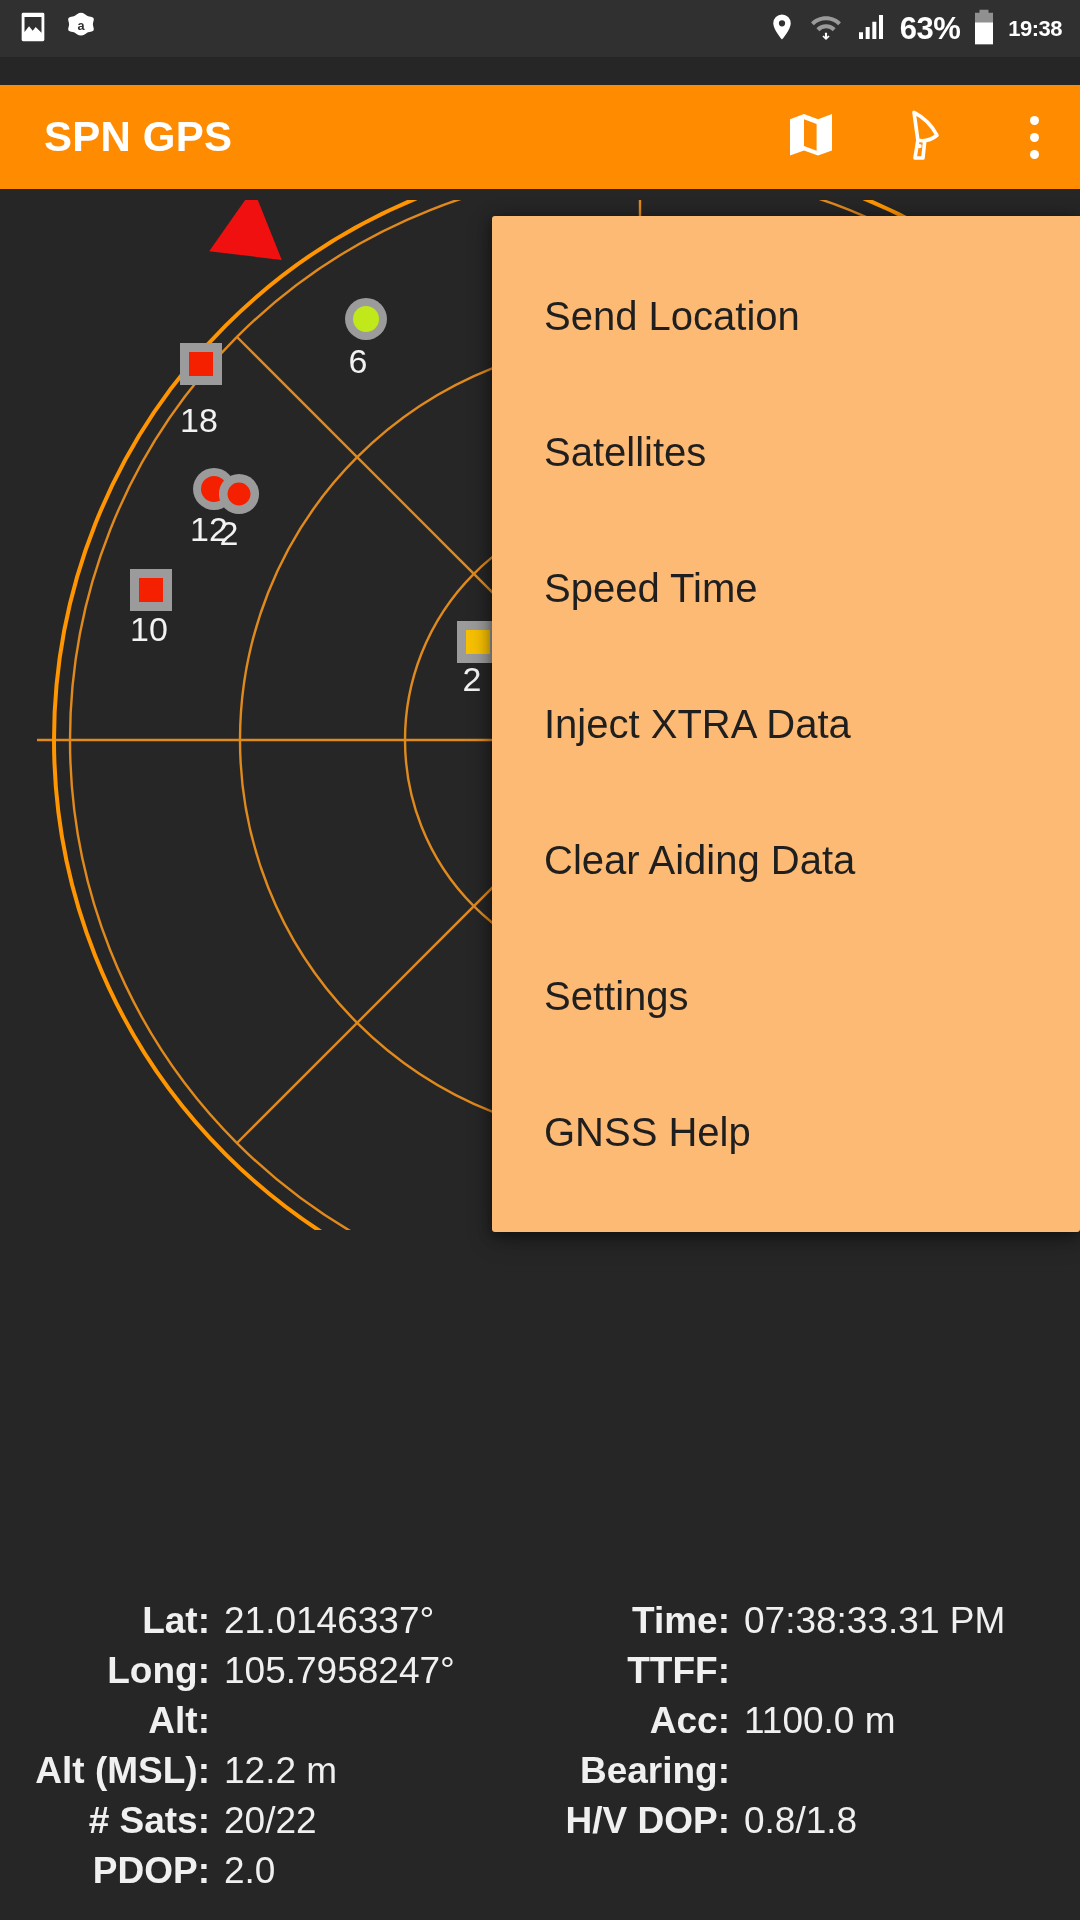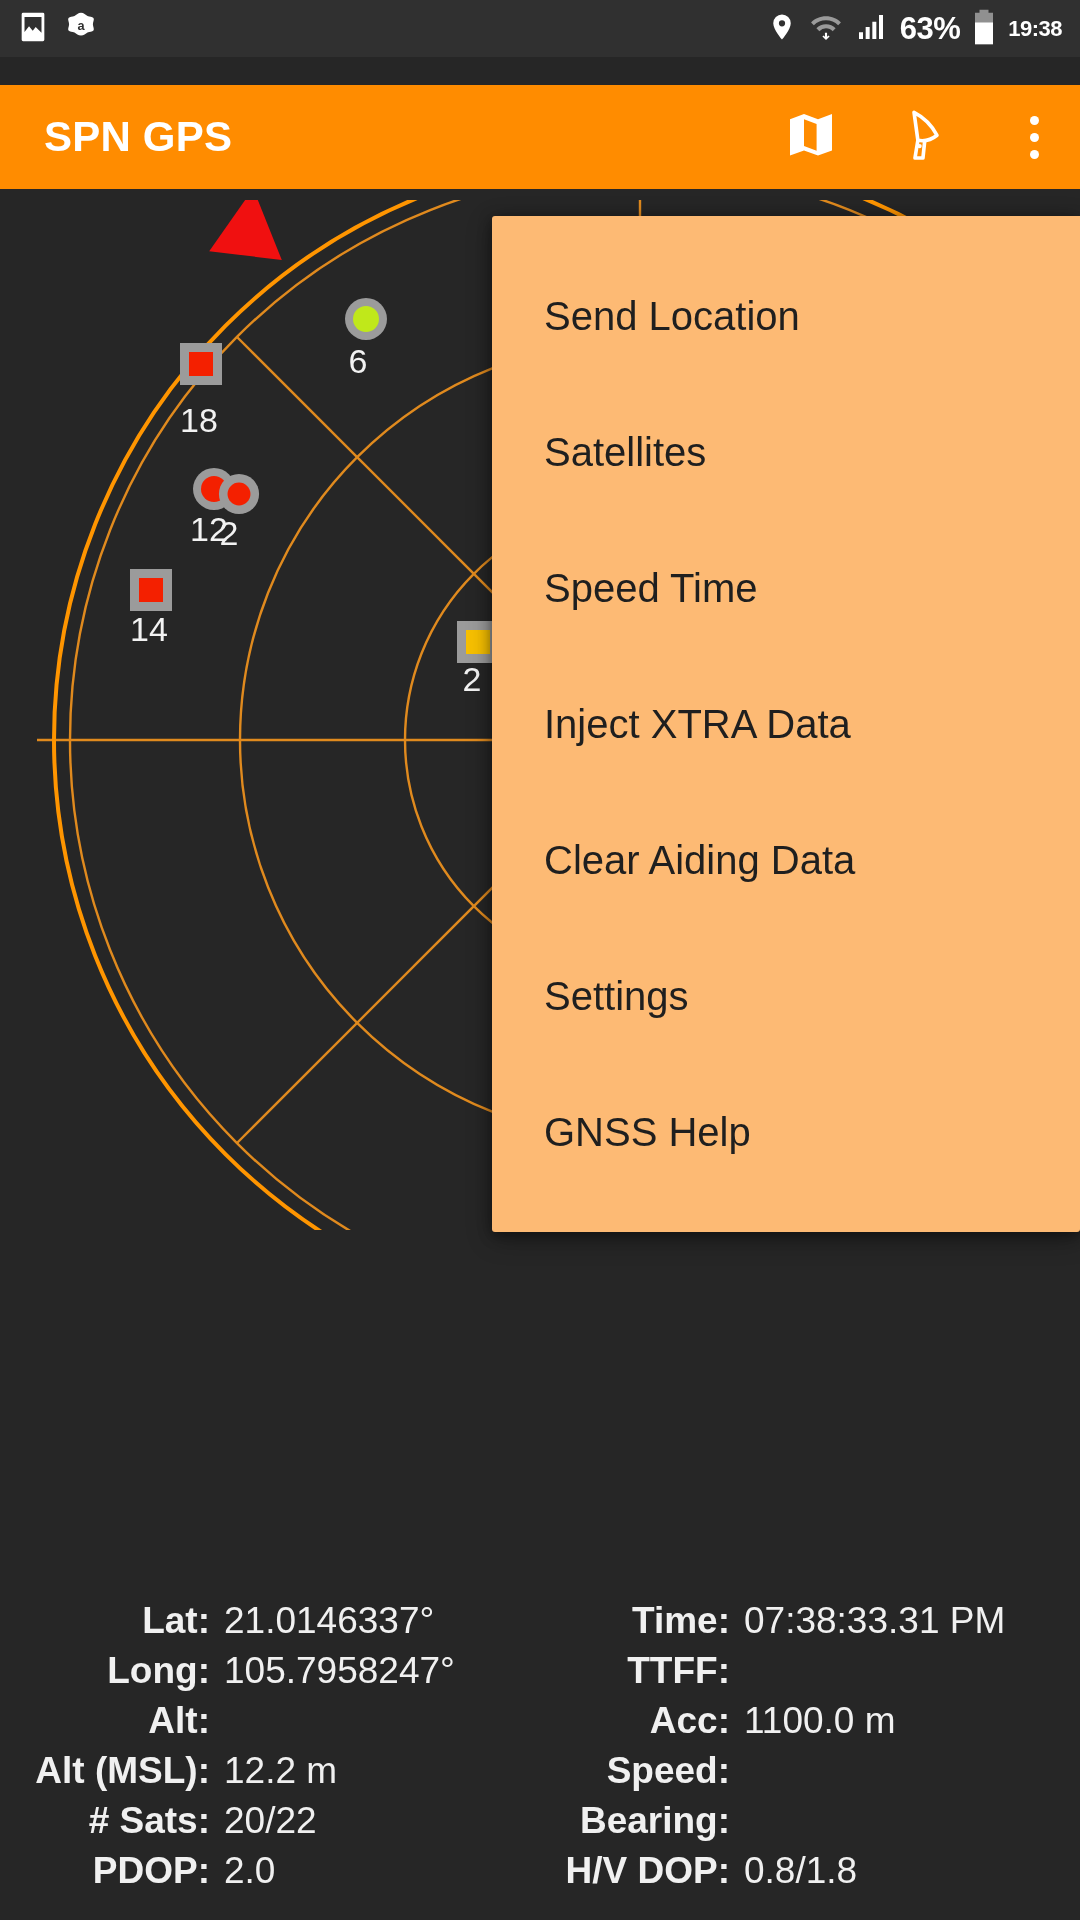--- a/index.html
+++ b/index.html
@@ -210,21 +210,21 @@
     </svg>
   </span>
   <span class="sat-label" style="left:229px;top:314px;">2</span>
 
   <span class="sat-marker" style="left:151px;top:392px;">
     <svg width="46" height="46" viewBox="0 0 46 46">
       <rect x="2" y="2" width="42" height="42" fill="#9b9b9b"></rect>
       <rect x="11" y="11" width="24" height="24" fill="#F42000"></rect>
     </svg>
   </span>
-  <span class="sat-label" style="left:149px;top:410px;">14</span>
+  <span class="sat-label" style="left:149px;top:410px;">10</span>
 
   <span class="sat-marker" style="left:478px;top:444px;">
     <svg width="46" height="46" viewBox="0 0 46 46">
       <rect x="2" y="2" width="42" height="42" fill="#9b9b9b"></rect>
       <rect x="11" y="11" width="24" height="24" fill="#F7C000"></rect>
     </svg>
   </span>
   <span class="sat-label" style="left:472px;top:460px;">2</span>
 </div>
 
@@ -273,24 +273,20 @@
     </div>
     <div class="stat-row">
       <span class="stat-label">TTFF:</span>
       <span class="stat-value"></span>
     </div>
     <div class="stat-row">
       <span class="stat-label">Acc:</span>
       <span class="stat-value">1100.0 m</span>
     </div>
     <div class="stat-row">
-      <span class="stat-label">Speed:</span>
-      <span class="stat-value"></span>
-    </div>
-    <div class="stat-row">
       <span class="stat-label">Bearing:</span>
       <span class="stat-value"></span>
     </div>
     <div class="stat-row">
       <span class="stat-label">H/V DOP:</span>
       <span class="stat-value">0.8/1.8</span>
     </div>
   </div>
 </div>
 

